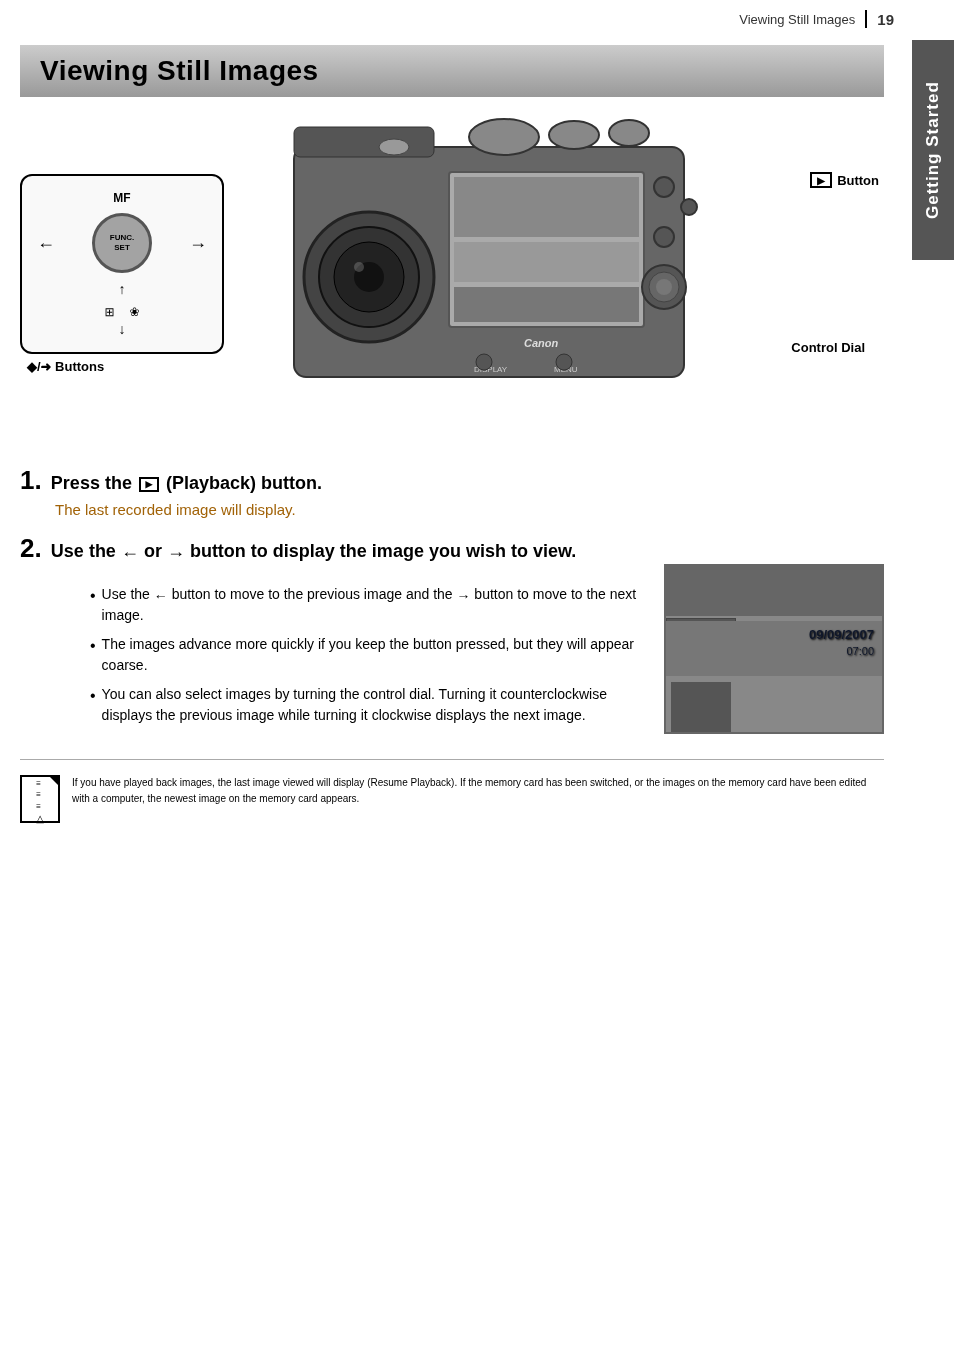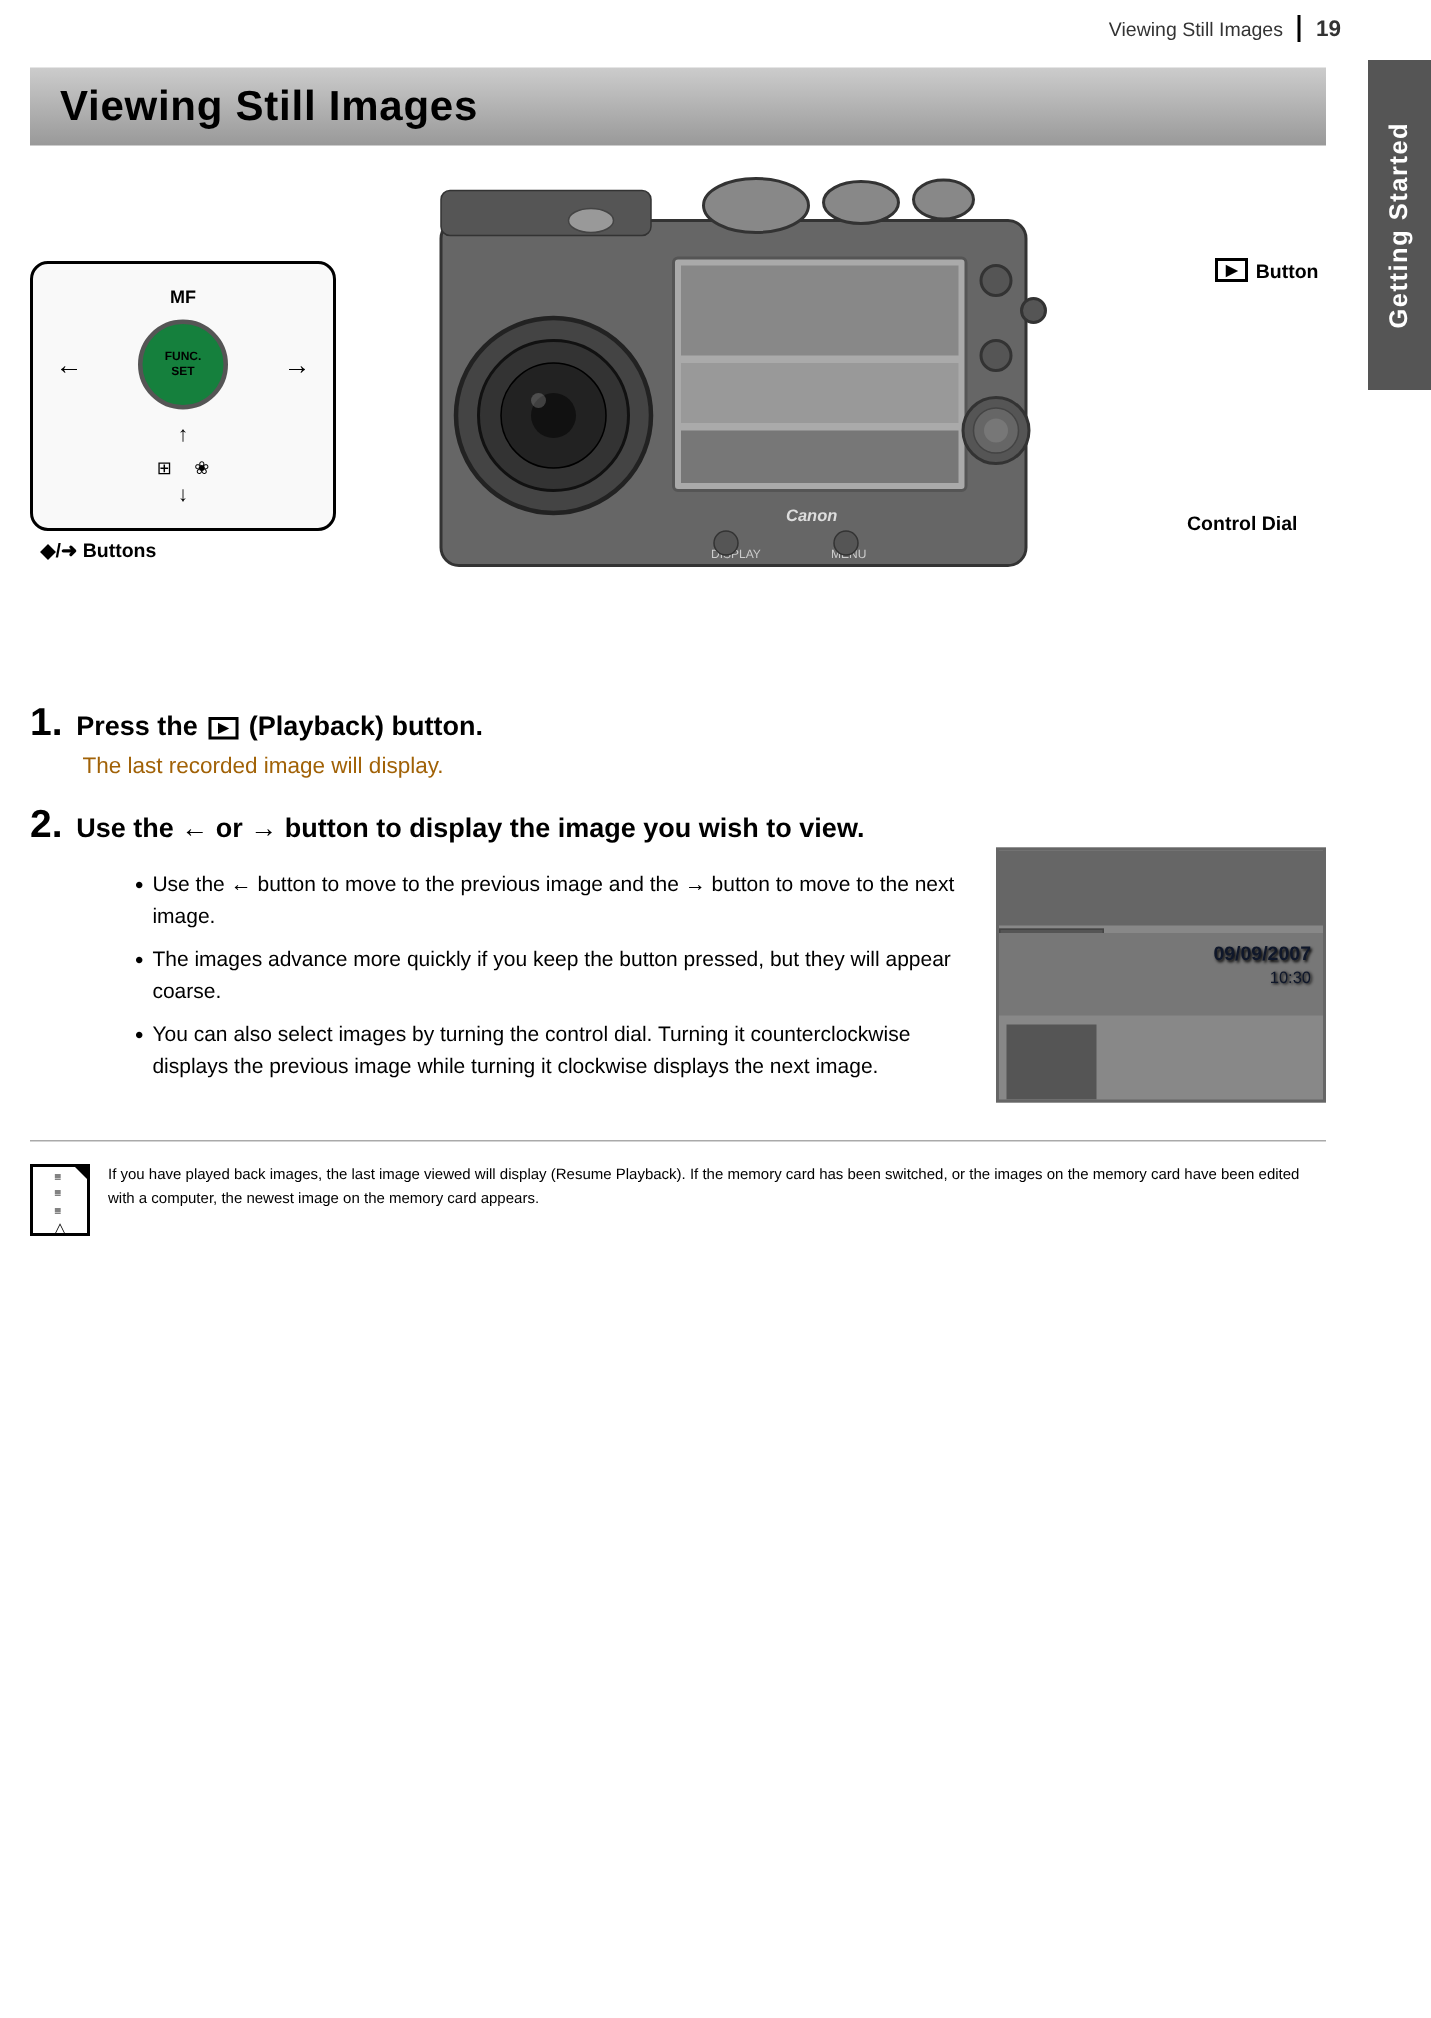--- a/index.html
+++ b/index.html
@@ -96,21 +96,21 @@
       font-size: 12px;
       font-weight: bold;
       margin-bottom: 8px;
     }
 
     .func-set-circle {
       width: 60px;
       height: 60px;
       border-radius: 50%;
       border: 3px solid #555;
-      background: #15803d;
+      background: #a3a3a3;
       display: flex;
       align-items: center;
       justify-content: center;
       margin: 0 auto;
       position: relative;
       font-size: 9px;
       font-weight: bold;
       text-align: center;
     }
     .func-set-circle .inner {
@@ -190,21 +190,21 @@
       content: '•';
       font-size: 16px;
       flex-shrink: 0;
       margin-top: 0px;
     }
 
     
     .step2-content {
       display: flex;
       gap: 20px;
-      align-items: center;
+      align-items: flex-end;
       margin-left: 35px;
     }
     .step2-text {
       flex: 1;
     }
     .step2-image {
       width: 220px;
       flex-shrink: 0;
     }
 
@@ -453,21 +453,21 @@
       </div>
 
       <div class="step2-image">
         <div class="display-box">
           <div class="thumb-top"></div>
           <div style="position:absolute;top:52px;left:0;width:70px;height:55px;background:#555;border:1px solid #444;"></div>
           <div class="thumb-mid"></div>
           <div class="thumb-bot"></div>
           <div class="date-overlay">
             <div>09/09/2007</div>
-            <div class="time">10:30</div>
+            <div class="time">07:00</div>
           </div>
         </div>
       </div>
     </div>
   </div>
 
   <div class="note-box">
     <div class="note-icon">
       <div class="lines">
         ≡<br>≡<br>≡<br>

